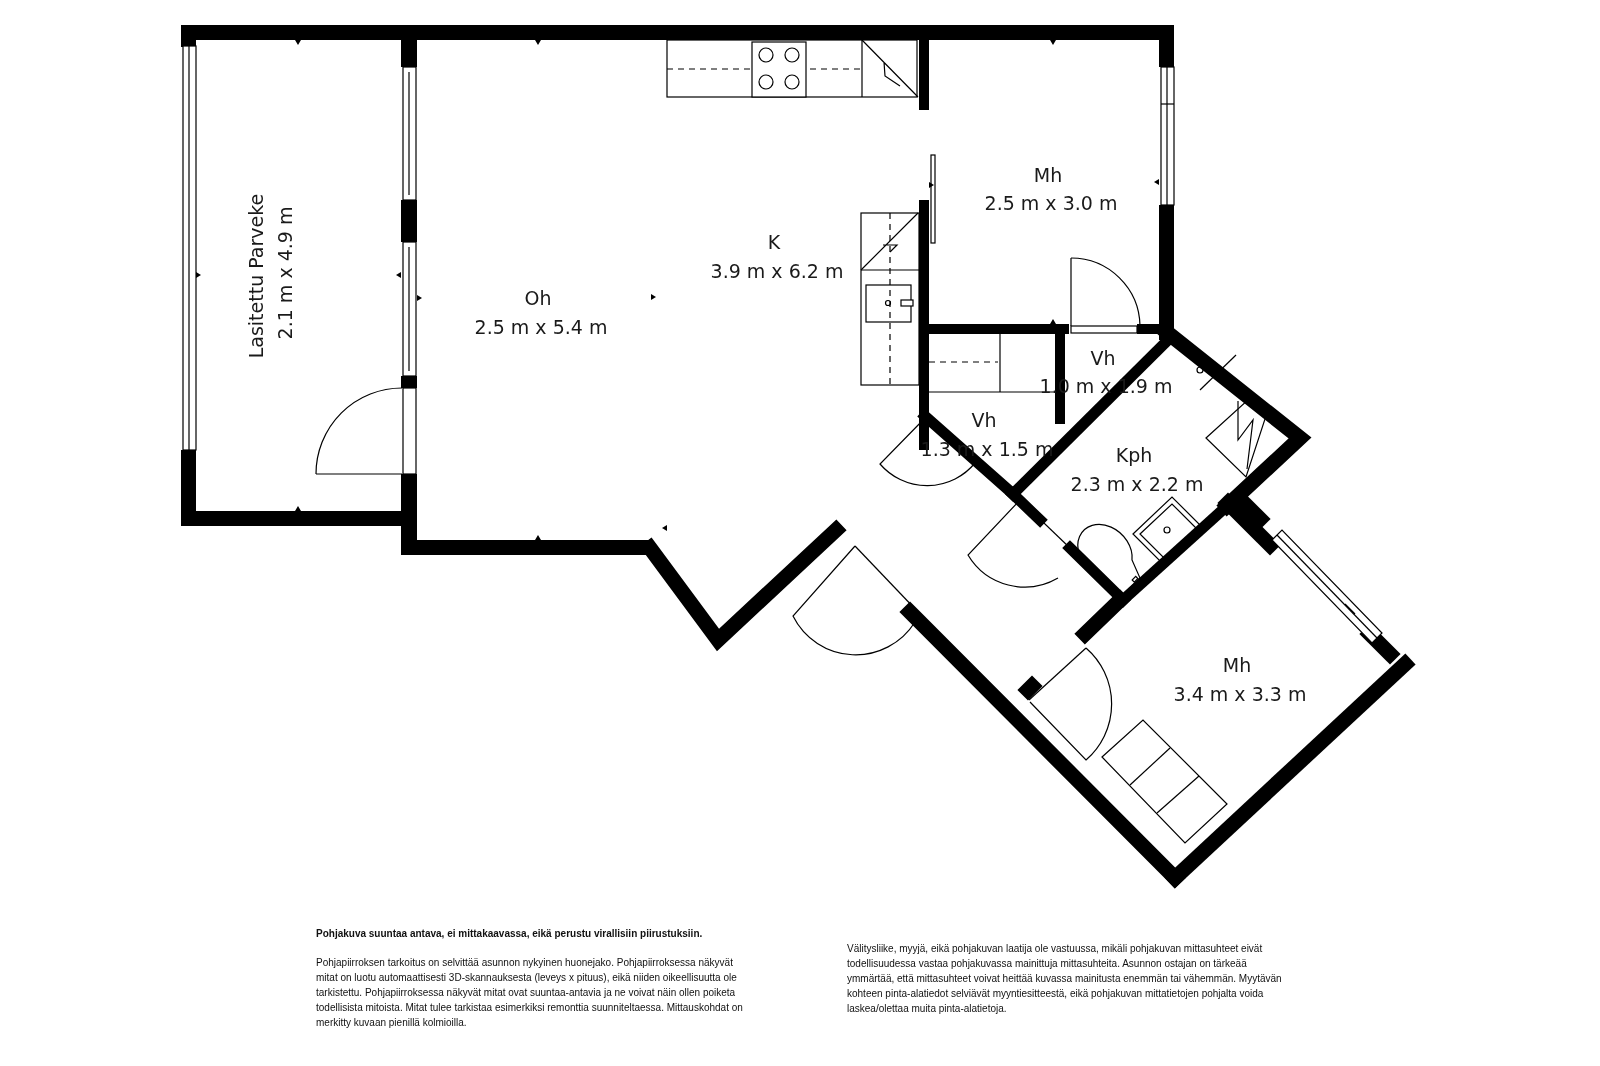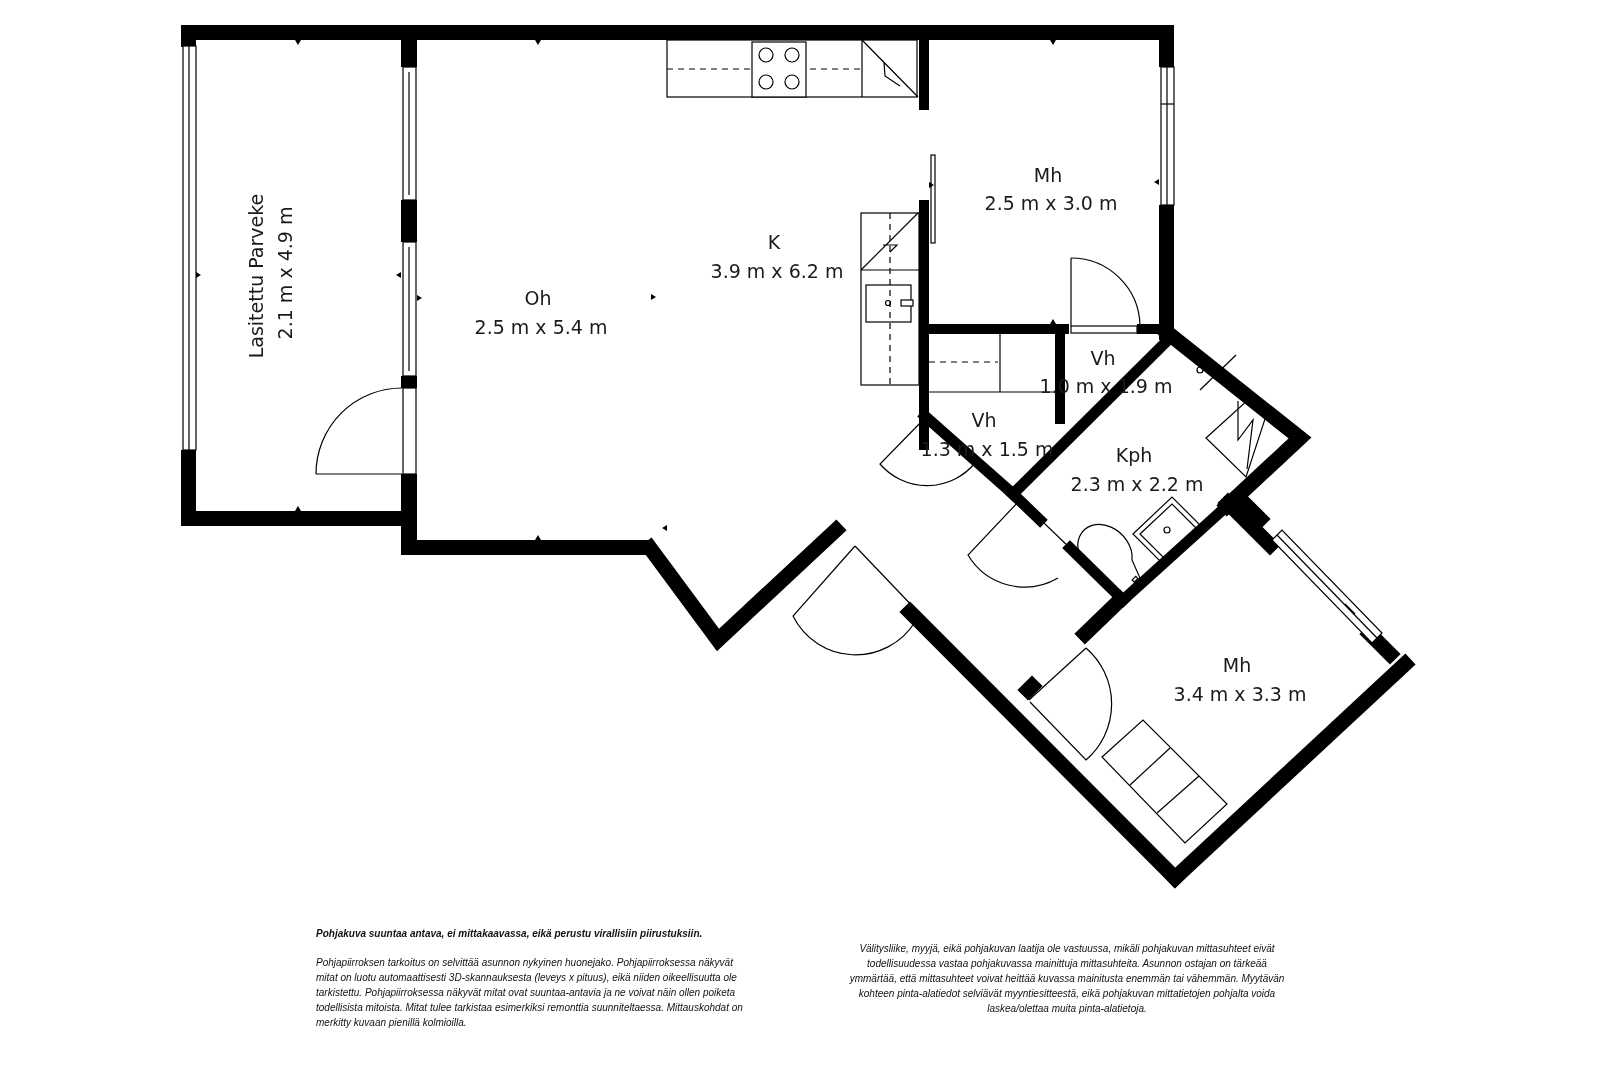--- a/index.html
+++ b/index.html
@@ -5,25 +5,25 @@
     html, body { margin: 0; padding: 0; background: #ffffff; }
     body { width: 1600px; height: 1066px; position: relative; overflow: hidden; font-family: "DejaVu Sans", sans-serif; }
     #plan { position: absolute; left: 0; top: 0; width: 1600px; height: 900px; }
     .wall { fill: #000; }
     .wl { stroke: #000; stroke-linecap: square; fill: none; }
     .thin { stroke: #000; stroke-width: 1.2; fill: none; }
     .thinw { stroke: #000; stroke-width: 1.2; fill: #fff; }
     .dash { stroke: #000; stroke-width: 1.2; fill: none; stroke-dasharray: 6 5; }
     .tri { fill: #000; }
     .room-label { font-family: "DejaVu Sans", sans-serif; font-size: 19px; fill: #1a1a1a; text-anchor: middle; }
-    .disclaimer { position: absolute; font-family: "Liberation Sans", sans-serif; font-style: italic; font-size: 10px; line-height: 15px; color: #111; }
+    .disclaimer { position: absolute; font-family: "Liberation Sans", sans-serif; font-size: 10px; line-height: 15px; color: #111; }
     .disclaimer p { margin: 0 0 14px 0; }
     .disclaimer .bold { font-weight: bold; }
     #disc-left { left: 316px; top: 926px; width: 440px; }
-    #disc-right { left: 847px; top: 941px; width: 440px; text-align: center; }
+    #disc-right { left: 847px; top: 941px; width: 440px; }
   </style>
 </head>
 <body>
 
 <svg id="plan" viewBox="0 0 1600 900" xmlns="http://www.w3.org/2000/svg">
 
   <g>
     <rect class="wall" x="181" y="25" width="230" height="15"></rect>
     <rect class="wall" x="181" y="25" width="15" height="22"></rect>
     <rect class="wall" x="181" y="450" width="15" height="76"></rect>

